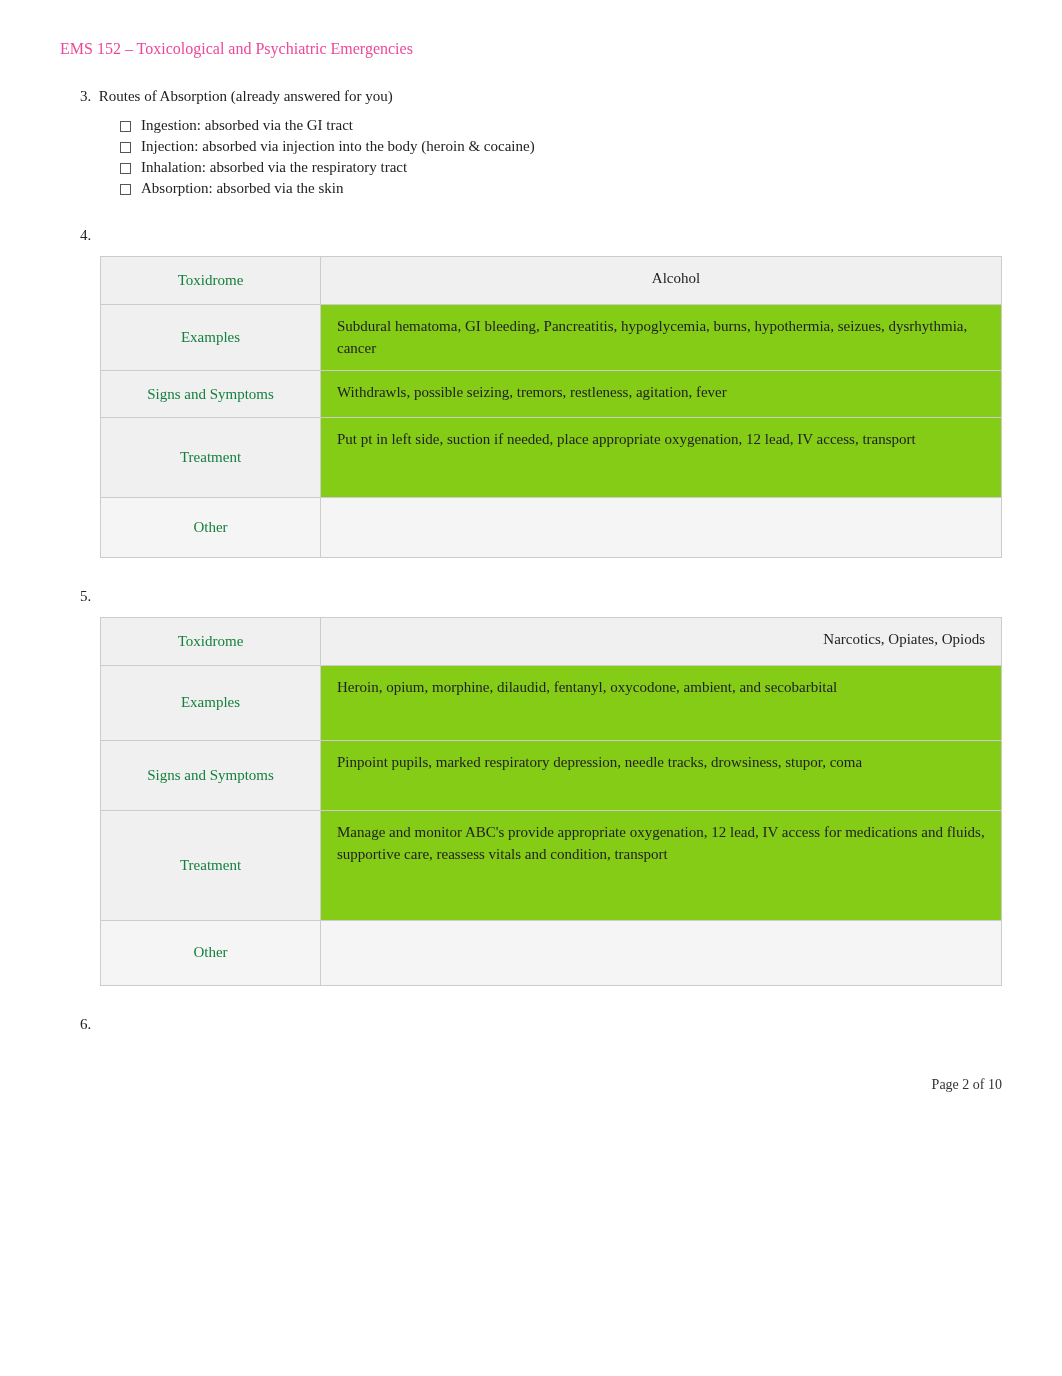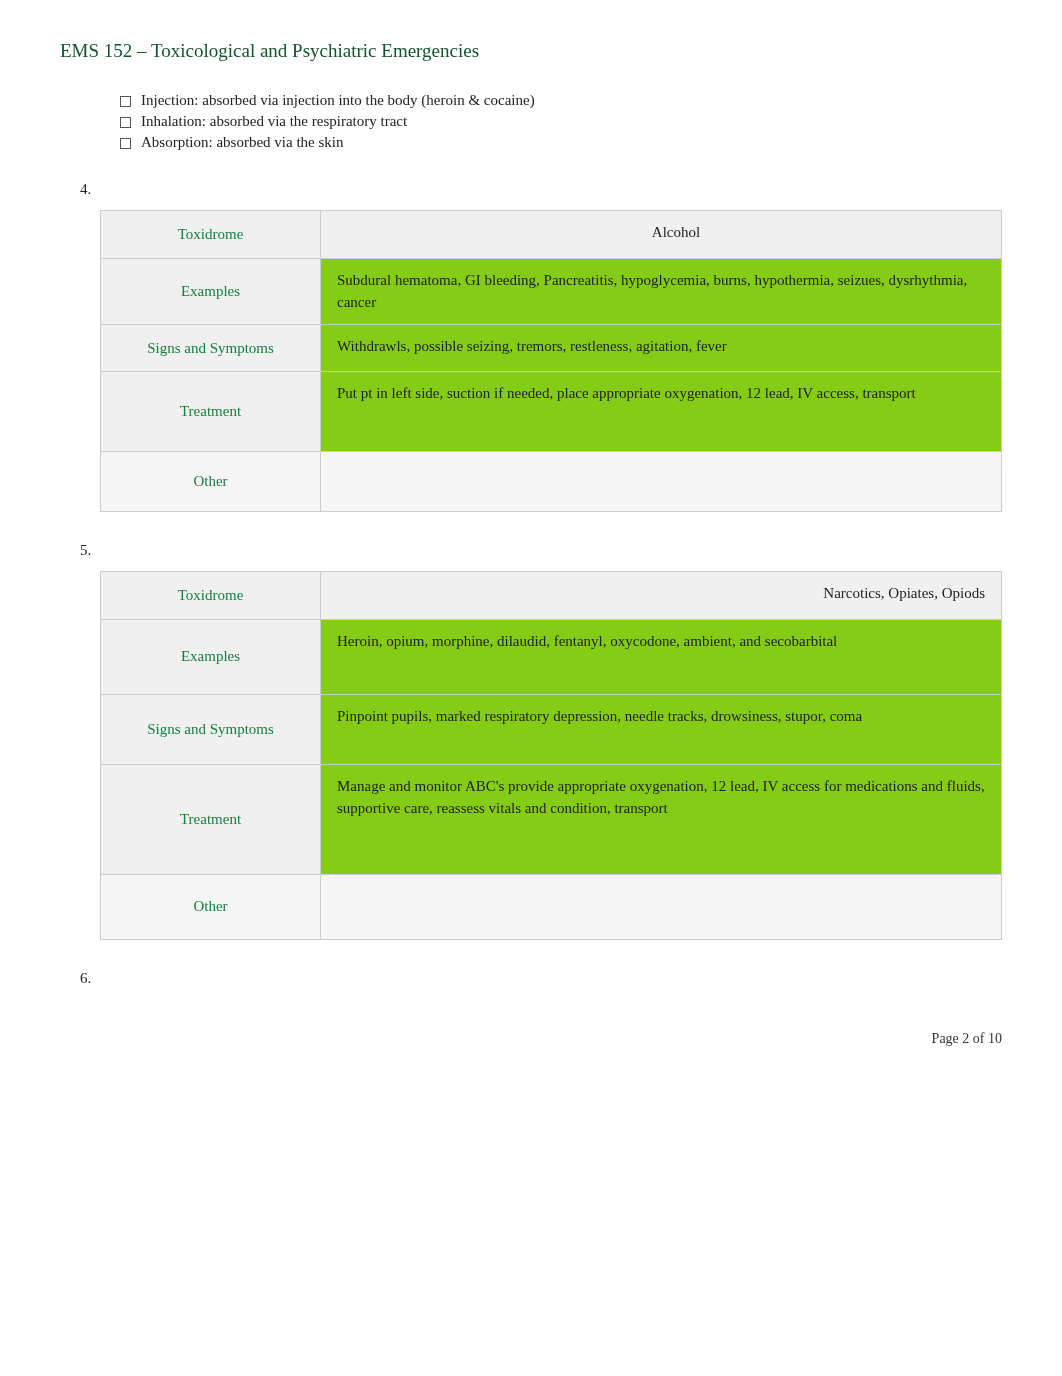--- a/index.html
+++ b/index.html
@@ -12,24 +12,24 @@
       font-family: Georgia, 'Times New Roman', serif;
       font-size: 15px;
       color: #222;
       background: #fff;
       width: 1062px;
       min-height: 1376px;
       padding: 40px 60px 60px 60px;
     }
 
     .page-header {
-      font-size: 19px;
+      font-size: 16px;
       font-weight: normal;
       margin-bottom: 30px;
-      color: #14532d;
+      color: #ec4899;
     }
 
     .section {
       margin-bottom: 30px;
     }
 
     .section-number {
       font-size: 15px;
       margin-bottom: 12px;
       margin-left: 20px;
@@ -110,21 +110,28 @@
     }
   </style>
 </head>
 <body>
 
 <div class="page-header">
   <span>EMS 152 – Toxicological and Psychiatric Emergencies</span>
 </div>
 
 <div class="section">
+  <div class="section-number">
+    <span>3.</span>&nbsp;&nbsp;<span>Routes of Absorption (already answered for you)</span>
+  </div>
   <div class="bullet-list">
+    <div class="bullet-item">
+      <span class="bullet-icon"></span>
+      <span>Ingestion: absorbed via the GI tract</span>
+    </div>
     <div class="bullet-item">
       <span class="bullet-icon"></span>
       <span>Injection: absorbed via injection into the body (heroin &amp; cocaine)</span>
     </div>
     <div class="bullet-item">
       <span class="bullet-icon"></span>
       <span>Inhalation: absorbed via the respiratory tract</span>
     </div>
     <div class="bullet-item">
       <span class="bullet-icon"></span>

